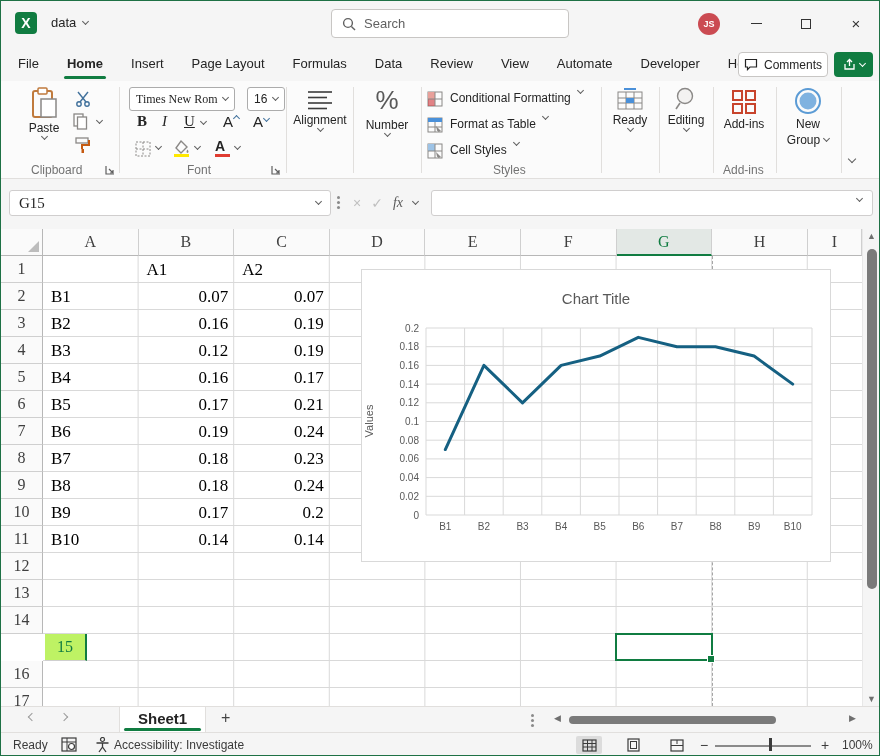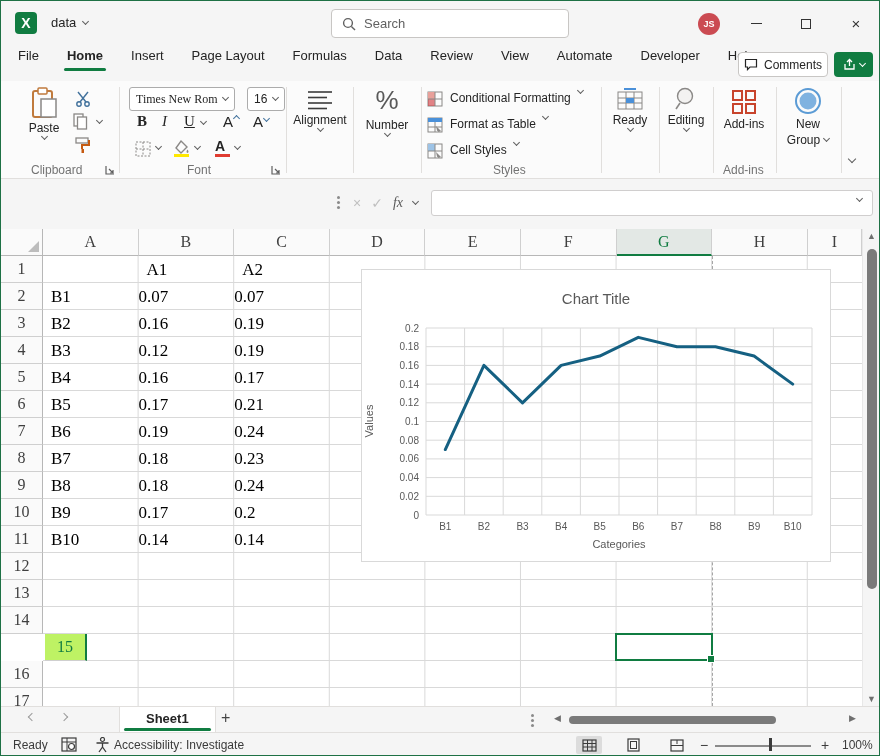--- a/index.html
+++ b/index.html
@@ -20,21 +20,21 @@
            font-weight:bold;font-size:14px;text-align:center;line-height:22px;}
   .docname{left:50px;top:14px;font-size:13px;display:flex;align-items:center;gap:7px;}
   .searchbox{left:330px;top:8px;width:238px;height:29px;background:#fff;border:1px solid #C8C6C4;border-radius:4px;
              display:flex;align-items:center;gap:8px;padding:8px 10px;font-size:13px;color:#616161;}
   .avatar{left:697px;top:12px;width:22px;height:22px;border-radius:50%;background:#CB4B52;color:#fff;
           font-size:9px;font-weight:bold;text-align:center;line-height:22px;}
   .winbtn{top:0;width:44px;height:45px;display:flex;align-items:center;justify-content:center;color:#333;font-size:15px;}
   .minglyph{width:11px;border-top:1px solid #333;display:inline-block;}
   .maxglyph{width:10px;height:10px;border:1px solid #333;display:inline-block;}
   
-  .menurow{left:16px;top:45px;height:35px;display:flex;align-items:flex-start;gap:26px;font-size:13px;}
+  .menurow{left:16px;top:45px;height:35px;display:flex;align-items:center;gap:26px;font-size:13px;}
   .mtab{position:relative;padding:2px 1px;cursor:default;}
   .mtab.active{font-weight:bold;}
   .mtab.active::after{content:"";position:absolute;left:-2px;right:-2px;bottom:-6px;height:3px;background:#107C41;border-radius:2px;}
   .commentsbtn{left:737px;top:51px;width:90px;height:25px;background:#fff;border:1px solid #C8C6C4;border-radius:4px;
                display:flex;align-items:center;justify-content:center;gap:6px;font-size:12px;}
   .sharebtn{left:833px;top:51px;width:39px;height:25px;background:#107C41;border-radius:4px;display:flex;
             align-items:center;justify-content:center;gap:4px;}
   .sharebtn .chev{border-color:#fff;}
   
   .ribbon{left:0;top:80px;width:878px;height:98px;background:#FBFBFB;border-bottom:1px solid #E1DFDD;}
@@ -63,38 +63,38 @@
   .colhead{position:absolute;top:0;height:27px;background:#FAFAFA;border-right:1px solid #CFCFCF;border-bottom:1px solid #B7B7B7;
            text-align:center;line-height:26px;font-size:16px;color:#3F3F3F;}
   .colhead.sel{background:#E3E8E5;color:#107C41;border-bottom:2px solid #107C41;}
   .rowhead{position:absolute;left:0;width:42px;height:27px;background:#FAFAFA;border-right:1px solid #B7B7B7;border-bottom:1px solid #CFCFCF;
            text-align:center;line-height:26px;font-size:16px;color:#3F3F3F;}
   .rowhead.sel{background:#bef264;color:#107C41;border-right:2px solid #107C41;margin-left:44px;}
   .cellsbg{position:absolute;left:42px;top:27px;width:819px;height:450px;
     background-image:linear-gradient(to right,transparent 94.6px,#D9D9D9 94.6px),linear-gradient(to bottom,transparent 26px,#D9D9D9 26px);
     background-size:95.6px 27px;}
   .cell{position:absolute;height:27px;line-height:27px;font-size:17px;color:#000;white-space:nowrap;overflow:hidden;}
-  .cell.num{text-align:left;padding-right:5px;}
+  .cell.num{text-align:right;padding-right:5px;}
   .cell.txt{text-align:left;padding-left:8px;}
   .pagebreak{position:absolute;left:711px;top:27px;bottom:0;width:0;border-left:1px dashed #A6A6A6;}
   .selbox{position:absolute;left:614px;top:404px;width:98px;height:28px;border:2px solid #107C41;background:transparent;}
   .selbox::after{content:"";position:absolute;right:-4px;bottom:-4px;width:6px;height:6px;background:#107C41;border:1px solid #fff;}
   
   .chart{position:absolute;left:360px;top:40px;width:470px;height:293px;background:#fff;border:1px solid #D9D9D9;}
   .charttitle{position:absolute;left:0;top:20px;width:100%;text-align:center;font-size:15px;color:#595959;}
   .chartxlabel{position:absolute;left:64px;width:386px;top:268px;text-align:center;font-size:11px;color:#595959;}
   .chartylabel{position:absolute;left:-63px;top:145px;width:140px;text-align:center;font-size:11px;color:#595959;transform:rotate(-90deg);}
   
   .vscroll{left:861px;top:228px;width:18px;height:477px;background:#F5F5F5;border-left:1px solid #E8E8E8;}
   .vthumb{position:absolute;left:4px;top:20px;width:10px;height:340px;background:#7A7A7A;border-radius:5px;}
   .sarrow{position:absolute;color:#6F6F6F;font-size:9px;left:4px;}
   
   .tabbar{left:0;top:705px;width:878px;height:26px;background:#F5F5F5;border-top:1px solid #E1DFDD;}
-  .sheettab{position:absolute;left:118px;top:0;height:25px;padding:0 26px;background:#fff;border-left:1px solid #E1DFDD;border-right:1px solid #E1DFDD;
-            font-size:13px;font-weight:bold;line-height:24px;color:#242424;}
+  .sheettab{position:absolute;left:118px;top:0;height:25px;padding:0 18px;background:#fff;border-left:1px solid #E1DFDD;border-right:1px solid #E1DFDD;
+            font-size:15px;font-weight:bold;line-height:24px;color:#242424;}
   .sheettab::after{content:"";position:absolute;left:4px;right:4px;bottom:1px;height:3px;background:#107C41;border-radius:2px;}
   .hthumb{position:absolute;left:568px;top:9px;width:207px;height:8px;background:#7A7A7A;border-radius:4px;}
   
   .statusbar{left:0;top:731px;width:878px;height:24px;background:#F5F5F5;border-top:1px solid #E1DFDD;font-size:12px;color:#3B3B3B;}
   .viewbtn{position:absolute;top:3px;width:26px;height:18px;display:flex;align-items:center;justify-content:center;border-radius:2px;}
   .viewbtn.active{background:#DCDCDC;}
   .ztrack{position:absolute;left:714px;top:12px;width:96px;height:2px;background:#8A8A8A;}
   .zthumb{position:absolute;left:768px;top:5px;width:3px;height:13px;background:#3B3B3B;}
   svg text{font-family:"Liberation Sans",sans-serif;}
 </style>
@@ -325,20 +325,24 @@
       <span>New</span>
       <span style="display:flex;align-items:center;gap:4px;">
           <span>Group</span>
           <span class="chev sm"></span>
         </span>
     </div>
 
     <span class="chev abs" style="left:848px;top:78px;"></span>
   </div>
 
+  <div class="abs namebox">
+    <span class="serif">G15</span>
+    <span class="chev sm"></span>
+  </div>
   <span class="abs vdots" style="left:336px;top:195px;"></span>
   <div class="abs fxgroup">
     <span>×</span>
     <span>✓</span>
     <span class="serif" style="font-style:italic;color:#595959;">fx</span>
     <span class="chev sm"></span>
   </div>
   <input class="abs formulainput" value="" style="">
   <span class="abs chev sm fchev"></span>
 
@@ -404,21 +408,20 @@
     <div class="cell serif txt" style="left:42px;top:270px;width:94.6px;">B9</div>
     <div class="cell serif num" style="left:137.6px;top:270px;width:94.6px;">0.17</div>
     <div class="cell serif num" style="left:233.2px;top:270px;width:94.6px;">0.2</div>
     <div class="cell serif txt" style="left:42px;top:297px;width:94.6px;">B10</div>
     <div class="cell serif num" style="left:137.6px;top:297px;width:94.6px;">0.14</div>
     <div class="cell serif num" style="left:233.2px;top:297px;width:94.6px;">0.14</div>
 
     <div class="chart">
       <div class="charttitle">Chart Title</div>
       <div class="chartylabel">Values</div>
-      <div class="chartxlabel">Categories</div>
       <svg id="chart-svg" width="470" height="293" viewBox="0 0 470 293">
           <line x1="64" x2="450" y1="245" y2="245" stroke="#D9D9D9" stroke-width="1"></line>
           <text x="57" y="248.5" text-anchor="end" fill="#595959" font-size="10">0</text>
           <line x1="64" x2="450" y1="226.3" y2="226.3" stroke="#D9D9D9" stroke-width="1"></line>
           <text x="57" y="229.8" text-anchor="end" fill="#595959" font-size="10">0.02</text>
           <line x1="64" x2="450" y1="207.6" y2="207.6" stroke="#D9D9D9" stroke-width="1"></line>
           <text x="57" y="211.1" text-anchor="end" fill="#595959" font-size="10">0.04</text>
           <line x1="64" x2="450" y1="188.9" y2="188.9" stroke="#D9D9D9" stroke-width="1"></line>
           <text x="57" y="192.4" text-anchor="end" fill="#595959" font-size="10">0.06</text>
           <line x1="64" x2="450" y1="170.2" y2="170.2" stroke="#D9D9D9" stroke-width="1"></line>

